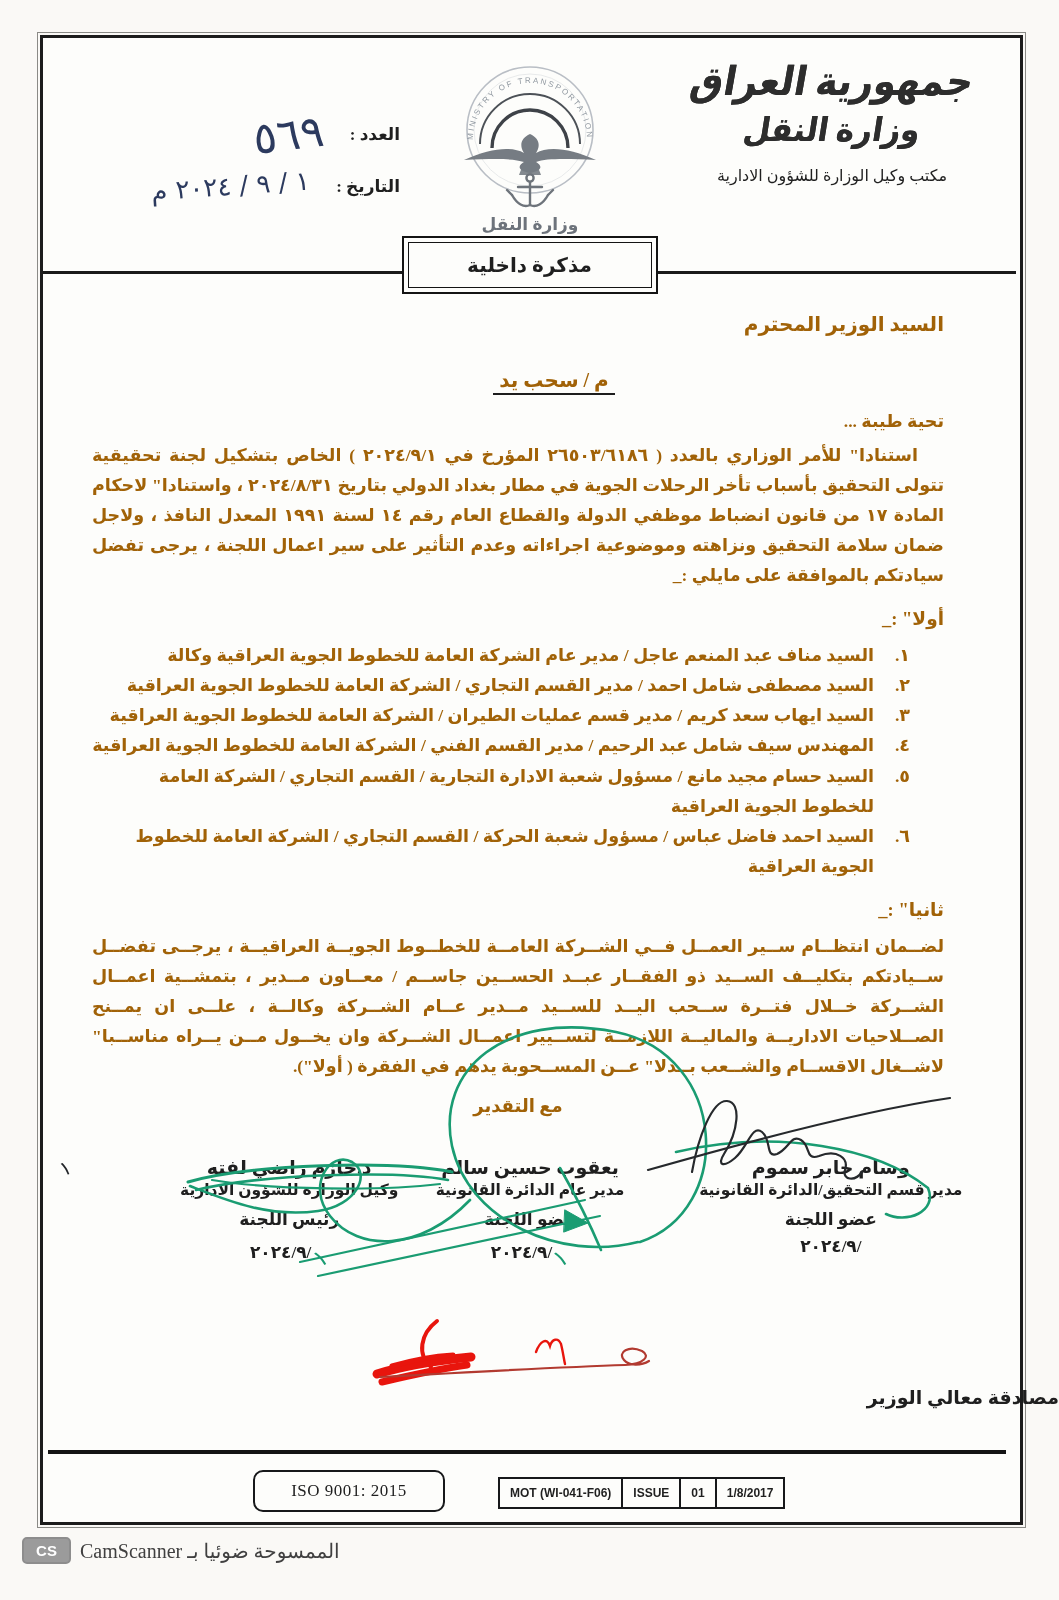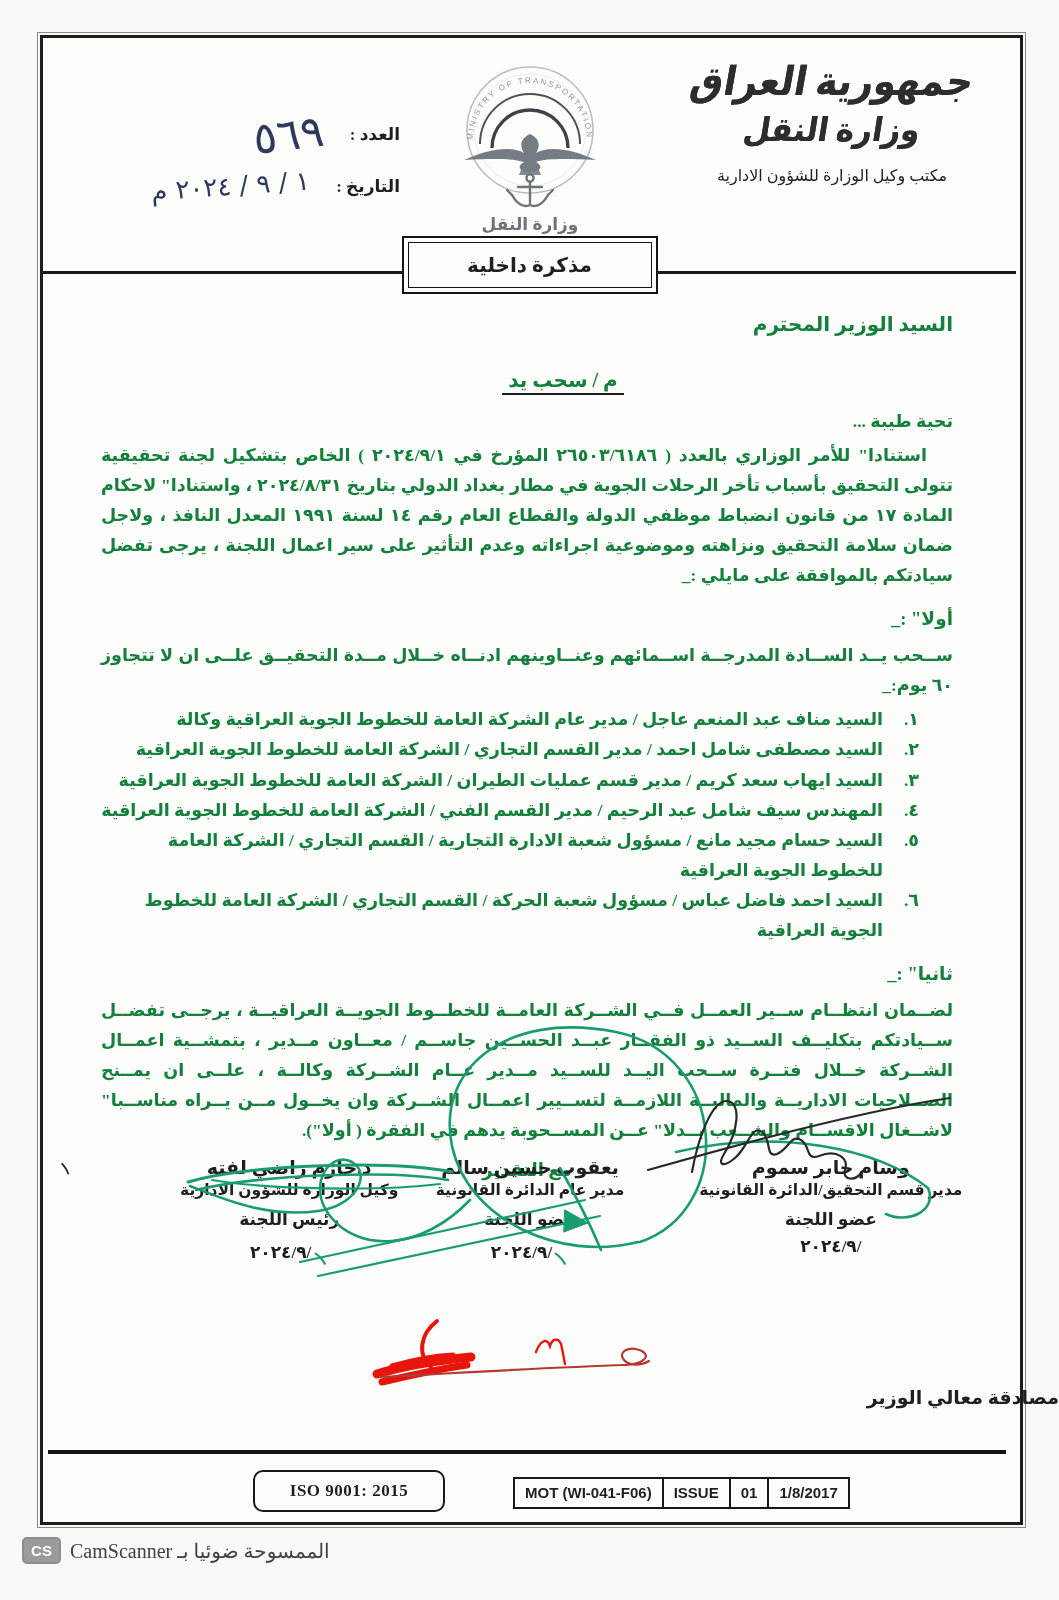--- a/index.html
+++ b/index.html
@@ -22,22 +22,22 @@
   .hand{font-family:"DejaVu Sans",sans-serif;color:#2c3a5e;font-weight:400;display:inline-block;}
   .hand.num{font-size:44px;letter-spacing:13px;transform:rotate(-7deg);}
   .hand.date{font-size:26px;letter-spacing:3px;transform:rotate(-4deg);white-space:nowrap;}
   
   .memo-rule{position:absolute;top:271px;left:43px;width:973px;border-top:3px solid #1a1a1a;z-index:1;}
   .memo-box-outer{position:absolute;top:236px;left:50%;margin-left:-128px;width:256px;background:#fdfdfb;
                   border:2.5px solid #141414;padding:4px;box-sizing:border-box;z-index:2;}
   .memo-box-inner{border:1.5px solid #141414;height:44px;display:flex;align-items:center;justify-content:center;
                   font-size:20px;font-weight:700;}
   
-  .body{position:absolute;top:307px;left:101px;width:852px;direction:rtl;z-index:2;
-        font-size:17.5px;font-weight:700;line-height:1.72;color:#15803d;}
+  .body{position:absolute;top:307px;left:92px;width:852px;direction:rtl;z-index:2;
+        font-size:17.5px;font-weight:700;line-height:1.72;color:#a16207;}
   .recipient{font-size:20px;}
   .subject-wrap{text-align:center;margin-top:22px;position:relative;left:36px;}
   .subject{font-size:20px;border-bottom:2.5px solid #1d1d1d;padding:0 6px 2px;}
   .greeting{margin-top:8px;}
   .para{text-align:justify;margin-top:4px;}
   .intro{text-indent:26px;}
   .sec-title{margin-top:14px;font-size:18.5px;}
   .items{margin-top:4px;padding-right:34px;}
   .li{display:flex;gap:12px;}
   .li .num{min-width:24px;}
@@ -53,28 +53,28 @@
   .sig-role{font-size:17px;font-weight:700;margin-top:10px;}
   .sig-date{font-size:17px;font-weight:700;margin-top:6px;white-space:nowrap;}
   .day{display:inline-block;font-family:"DejaVu Sans",sans-serif;font-weight:400;}
   .day.ink{color:#23262a;font-size:20px;transform:rotate(-22deg);}
   .day.green{color:#1a9c72;font-size:24px;transform:translate(-2px,8px) rotate(-32deg);}
   .endorse{position:absolute;top:1386px;left:0;width:100%;text-align:right;font-size:19px;font-weight:700;z-index:2;}
   
   .footer-rule{position:absolute;top:1450px;left:48px;width:958px;border-top:4px solid #141414;z-index:2;}
   .iso-box{position:absolute;top:1470px;left:253px;width:192px;height:42px;box-sizing:border-box;
            border:2.5px solid #17181a;border-radius:10px;display:flex;align-items:center;justify-content:center;
-           font-family:"Liberation Serif",serif;font-weight:700;font-size:17px;letter-spacing:.5px;z-index:2;background:#fdfdfb;}
-  .doc-table{position:absolute;top:1477px;left:515px;display:flex;z-index:2;font-family:"Liberation Sans",sans-serif;
-             font-weight:700;font-size:15px;}
+           font-family:"Liberation Serif",serif;font-weight:400;font-size:17px;letter-spacing:.5px;z-index:2;background:#fdfdfb;}
+  .doc-table{position:absolute;top:1477px;left:500px;display:flex;z-index:2;font-family:"Liberation Sans",sans-serif;
+             font-weight:700;font-size:12px;}
   .cell{border:2px solid #17181a;margin-left:-2px;height:28px;line-height:28px;padding:0 10px;background:#fdfdfb;white-space:nowrap;}
   
   .watermark{position:absolute;top:1537px;left:22px;display:flex;direction:rtl;align-items:center;gap:9px;z-index:2;}
   .wm-text{color:#404040;font-size:20px;font-family:Liberation Serif, serif;}
-  .cs-badge{width:39px;height:27px;background:#9b9b9b;border:2px solid #8d8d8d;border-radius:5px;color:#fff;
+  .cs-badge{width:49px;height:27px;background:#9b9b9b;border:2px solid #8d8d8d;border-radius:5px;color:#fff;
             font-family:"Liberation Sans",sans-serif;font-weight:700;font-size:15px;display:flex;
             align-items:center;justify-content:center;box-sizing:border-box;}
   .ink{position:absolute;left:0;top:0;z-index:6;pointer-events:none;}
 </style>
 </head>
 <body>
 
 <div class="page">
   <div class="frame"></div>
 
@@ -126,21 +126,20 @@
   </div>
 
   <div class="body">
     <div class="recipient">السيد الوزير المحترم</div>
     <div class="subject-wrap">
       <span class="subject">م / سحب يد</span>
     </div>
     <div class="greeting">تحية طيبة ...</div>
     <div class="para intro">استنادا" للأمر الوزاري بالعدد ( ٢٦٥٠٣/٦١٨٦ المؤرخ في ٢٠٢٤/٩/١ ) الخاص بتشكيل لجنة تحقيقية تتولى التحقيق بأسباب تأخر الرحلات الجوية في مطار بغداد الدولي بتاريخ ٢٠٢٤/٨/٣١ ، واستنادا" لاحكام المادة ١٧ من قانون انضباط موظفي الدولة والقطاع العام رقم ١٤ لسنة ١٩٩١ المعدل النافذ ، ولاجل ضمان سلامة التحقيق ونزاهته وموضوعية اجراءاته وعدم التأثير على سير اعمال اللجنة ، يرجى تفضل سيادتكم بالموافقة على مايلي :_</div>
     <div class="sec-title">أولا" :_</div>
-    <div class="para">ســحب يــد الســادة المدرجــة اســمائهم وعنــاوينهم ادنــاه خــلال مــدة التحقيــق علــى ان لا تتجاوز ٦٠ يوم:_</div>
     <div class="items">
       <div class="li">
           <span class="num">١.</span>
           <span class="txt">السيد مناف عبد المنعم عاجل / مدير عام الشركة العامة للخطوط الجوية العراقية وكالة</span>
         </div>
       <div class="li">
           <span class="num">٢.</span>
           <span class="txt">السيد مصطفى شامل احمد / مدير القسم التجاري / الشركة العامة للخطوط الجوية العراقية</span>
         </div>
       <div class="li">

